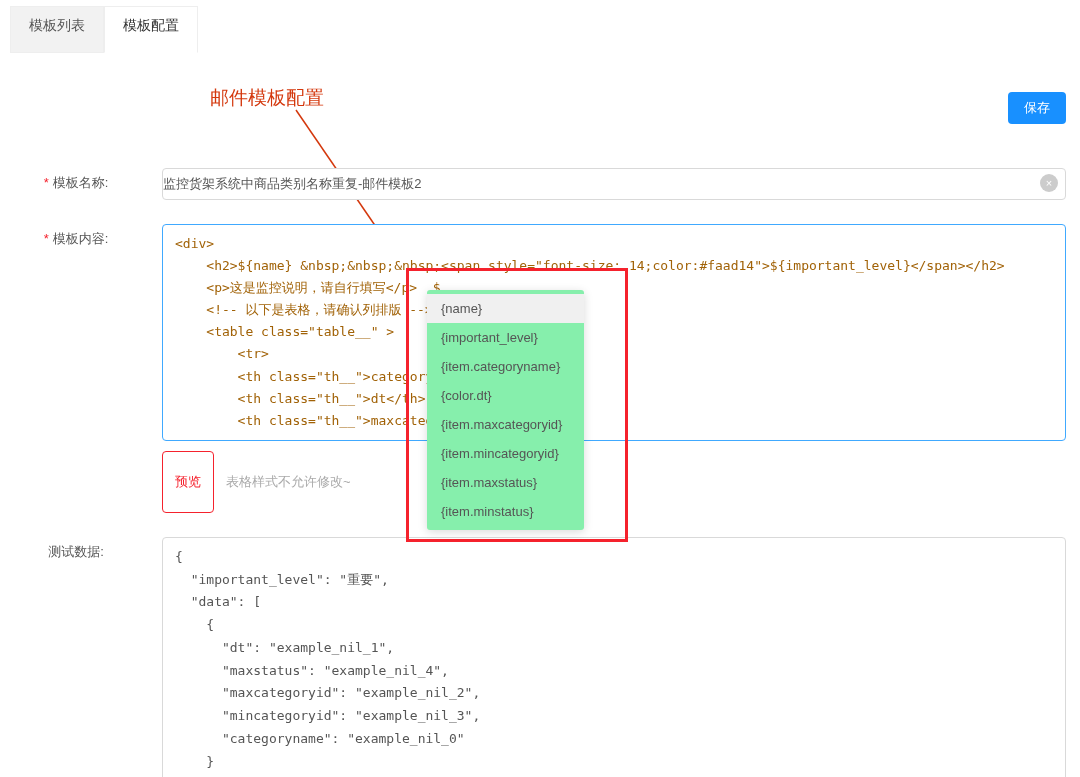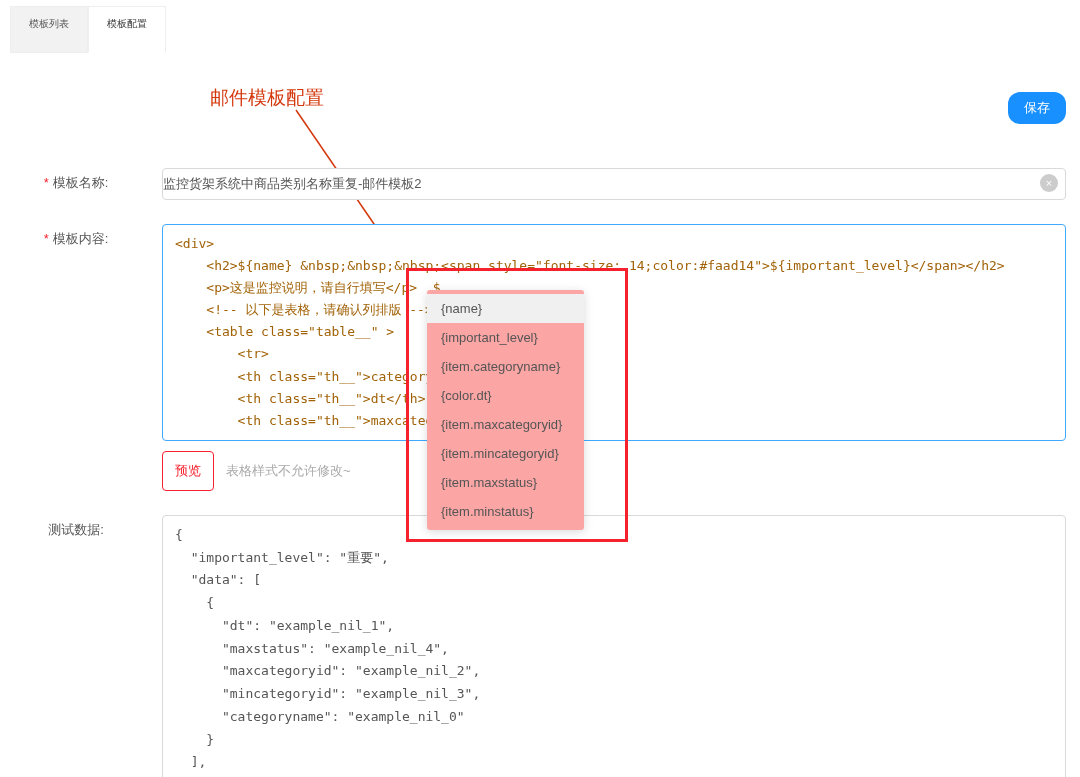--- a/index.html
+++ b/index.html
@@ -1,51 +1,51 @@
 <!DOCTYPE html>
 <html><head>
 <meta charset="utf-8">
 <style>
   * { box-sizing: border-box; margin: 0; padding: 0; }
   html, body { width: 1080px; height: 777px; background: #fff; font-family: "Microsoft YaHei", "PingFang SC", Arial, sans-serif; font-size: 13px; color: #555; overflow: hidden; }
   .page { position: relative; width: 1080px; height: 777px; }
 
   
   .tabs { display: flex; height: 54px; padding: 6px 10px 0 10px; border-bottom: 1px solid transparent; }
-  .tab { padding: 10px 18px; font-size: 10px; color: #555; background: #f2f2f2; cursor: pointer; }
+  .tab { padding: 10px 18px; font-size: 14px; color: #555; background: #f2f2f2; cursor: pointer; }
   .tab + .tab { margin-left: 0; }
   .tab.active { background: #fff; color: #333; border: 1px solid #eee; border-bottom-color: #fff; }
   .tab:not(.active) { border: 1px solid #eee; }
 
   
-  .save-btn { position: absolute; top: 92px; right: 14px; background: #1890ff; color: #fff; border: none; border-radius: 12px; padding: 7px 16px; font-size: 13px; cursor: pointer; }
+  .save-btn { position: absolute; top: 92px; right: 14px; background: #1890ff; color: #fff; border: none; border-radius: 4px; padding: 7px 16px; font-size: 13px; cursor: pointer; }
 
   
   .callout-label { position: absolute; left: 210px; top: 85px; color: #d4380d; font-size: 19px; font-weight: 500; font-family: SimSun, serif; }
   .callout-svg { position: absolute; left: 0; top: 0; pointer-events: none; }
 
   
   .form { position: absolute; top: 168px; left: 0; right: 14px; }
   .row { display: flex; align-items: flex-start; margin-bottom: 24px; }
   .row-label { width: 162px; text-align: center; padding-right: 10px; padding-top: 6px; font-size: 13px; color: #555; flex: 0 0 162px; }
   .req::before { content: "*"; color: #f5222d; margin-right: 4px; }
   .row-body { flex: 1; position: relative; }
 
   .text-input { width: 100%; height: 32px; border: 1px solid #d9d9d9; border-radius: 4px; padding: 0 30px 0 0; font-size: 13px; color: #555; }
   .clear-icon { position: absolute; right: 8px; top: 6px; width: 18px; height: 18px; border-radius: 50%; background: #ccc; color: #fff; text-align: center; line-height: 18px; font-size: 11px; cursor: pointer; }
 
   .code-area { width: 100%; min-height: 190px; border: 1px solid #40a9ff; border-radius: 4px; padding: 8px 12px; font-size: 13px; color: #a16207; font-family: "Microsoft YaHei", monospace; line-height: 1.7; white-space: pre; overflow: hidden; background: #fff; }
   .under-row { margin-top: 10px; display: flex; align-items: center; gap: 12px; }
-  .preview-btn { border: 1px solid #f5222d; color: #f5222d; background: #fff; border-radius: 4px; padding: 10px 12px; font-size: 13px; cursor: pointer; }
+  .preview-btn { border: 1px solid #f5222d; color: #f5222d; background: #fff; border-radius: 4px; padding: 21px 12px; font-size: 13px; cursor: pointer; }
   .hint { color: #aaa; font-size: 13px; }
 
   .json-area { width: 100%; min-height: 270px; border: 1px solid #d9d9d9; border-radius: 4px; padding: 8px 12px; font-size: 13px; color: #555; font-family: "Microsoft YaHei", monospace; line-height: 1.75; white-space: pre; background: #fff; }
 
   
-  .autocomplete { position: absolute; left: 427px; top: 290px; width: 157px; background: #fca5a5; box-shadow: 0 2px 10px rgba(0,0,0,0.15); border-radius: 3px; padding: 4px 0; z-index: 5; }
+  .autocomplete { position: absolute; left: 427px; top: 290px; width: 157px; background: #86efac; box-shadow: 0 2px 10px rgba(0,0,0,0.15); border-radius: 3px; padding: 4px 0; z-index: 5; }
   .ac-item { padding: 7px 14px; font-size: 13px; color: #555; cursor: pointer; }
   .ac-item.hl { background: #f0f0f0; }
 
   
   .red-box { position: absolute; left: 406px; top: 268px; width: 222px; height: 274px; border: 3px solid #f5222d; z-index: 4; pointer-events: none; }
 </style>
 </head>
 <body>
 <div class="page">
 

